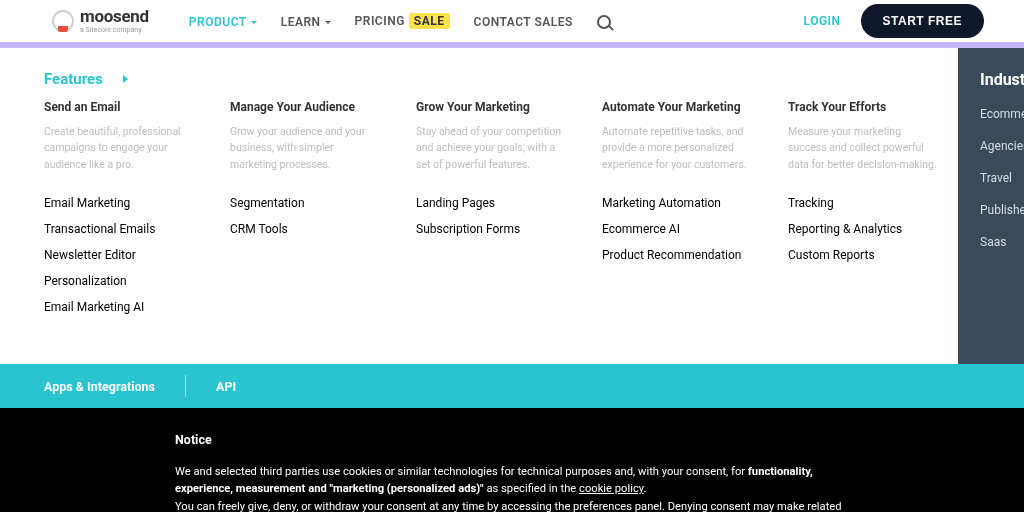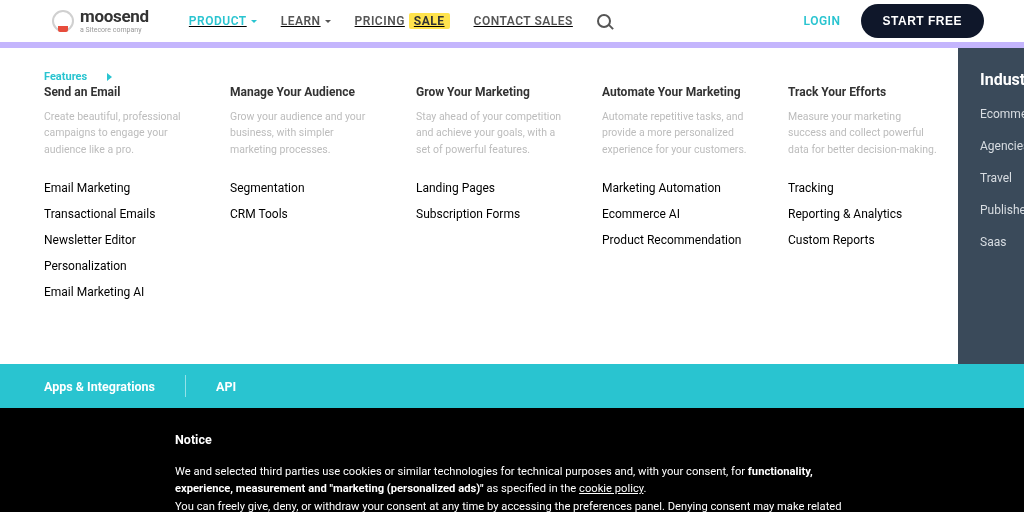--- a/index.html
+++ b/index.html
@@ -7,36 +7,36 @@
   .page { width: 1024px; height: 512px; position: relative; }
 
   
   .header { display: flex; align-items: center; padding: 10px 40px 10px 52px; border-bottom: 6px solid #c4b5fd; height: 48px; }
   .logo-wrap { display: flex; align-items: center; margin-right: 40px; }
   .logo-badge { width: 22px; height: 22px; background: #fff; border-radius: 50%; border: 2px solid #d0d0d0; position: relative; margin-right: 6px; display: flex; align-items: center; justify-content: center; }
   .logo-badge::after { content: ""; width: 10px; height: 6px; background: #e74c3c; display: block; position: absolute; bottom: -2px; border-radius: 0 0 2px 2px; }
   .logo-text { font-size: 17px; font-weight: 700; color: #333; letter-spacing: -0.3px; line-height: 1.05; }
   .logo-sub { font-size: 7px; color: #999; display: block; }
 
-  .nav { display: flex; align-items: center; gap: 24px; text-decoration: underline; }
+  .nav { display: flex; align-items: flex-end; gap: 24px; }
   .nav-item { font-size: 12px; font-weight: 600; color: #555; letter-spacing: 0.5px; cursor: pointer; display: flex; align-items: center; gap: 4px; }
   .nav-item.active { color: #29c4d0; }
   .caret-down { width: 0; height: 0; border-left: 3px solid transparent; border-right: 3px solid transparent; border-top: 3px solid currentColor; display: inline-block; vertical-align: middle; }
   .sale-badge { background: #ffe34d; color: #333; font-size: 12px; font-weight: 700; padding: 1px 5px; border-radius: 2px; margin-left: 0; }
   .search-icon { width: 14px; height: 14px; border: 2px solid #555; border-radius: 50%; position: relative; }
   .search-icon::after { content: ""; position: absolute; width: 6px; height: 2px; background: #555; transform: rotate(45deg); right: -5px; bottom: -2px; }
 
   .header-right { margin-left: auto; display: flex; align-items: center; gap: 20px; }
   .login-link { font-size: 12px; font-weight: 600; color: #29c4d0; letter-spacing: 0.5px; cursor: pointer; margin-left: 26px; }
   .start-free { background: #0f172a; color: #fff; font-size: 12px; font-weight: 700; letter-spacing: 0.5px; padding: 10px 22px; border: none; border-radius: 20px; cursor: pointer; }
 
   
   .mega-wrap { display: flex; height: 316px; }
   .mega-main { flex: 1; padding: 22px 20px 0 44px; }
-  .features-title { color: #29c4d0; font-size: 11px; font-weight: 700; display: flex; align-items: center; gap: 20px; margin-bottom: 2px; }
+  .features-title { color: #29c4d0; font-size: 15px; font-weight: 700; display: flex; align-items: center; gap: 20px; margin-bottom: 12px; }
   .caret-right { width: 0; height: 0; border-top: 4px solid transparent; border-bottom: 4px solid transparent; border-left: 5px solid #29c4d0; }
 
   .columns { display: flex; gap: 36px; justify-content: flex-end; }
   .col { width: 150px; }
   .col h4 { font-size: 12px; font-weight: 700; color: #333; margin-bottom: 10px; }
   .col p.desc { font-size: 10.5px; line-height: 1.55; color: #bcbcbc; margin-bottom: 22px; min-height: 50px; }
   .sublist { list-style: none; }
   .sublist li { font-size: 12px; color: #000000; margin-bottom: 12px; cursor: pointer; }
 
   .industries { width: 186px; background: #3a4a5a; padding: 22px 22px; }

